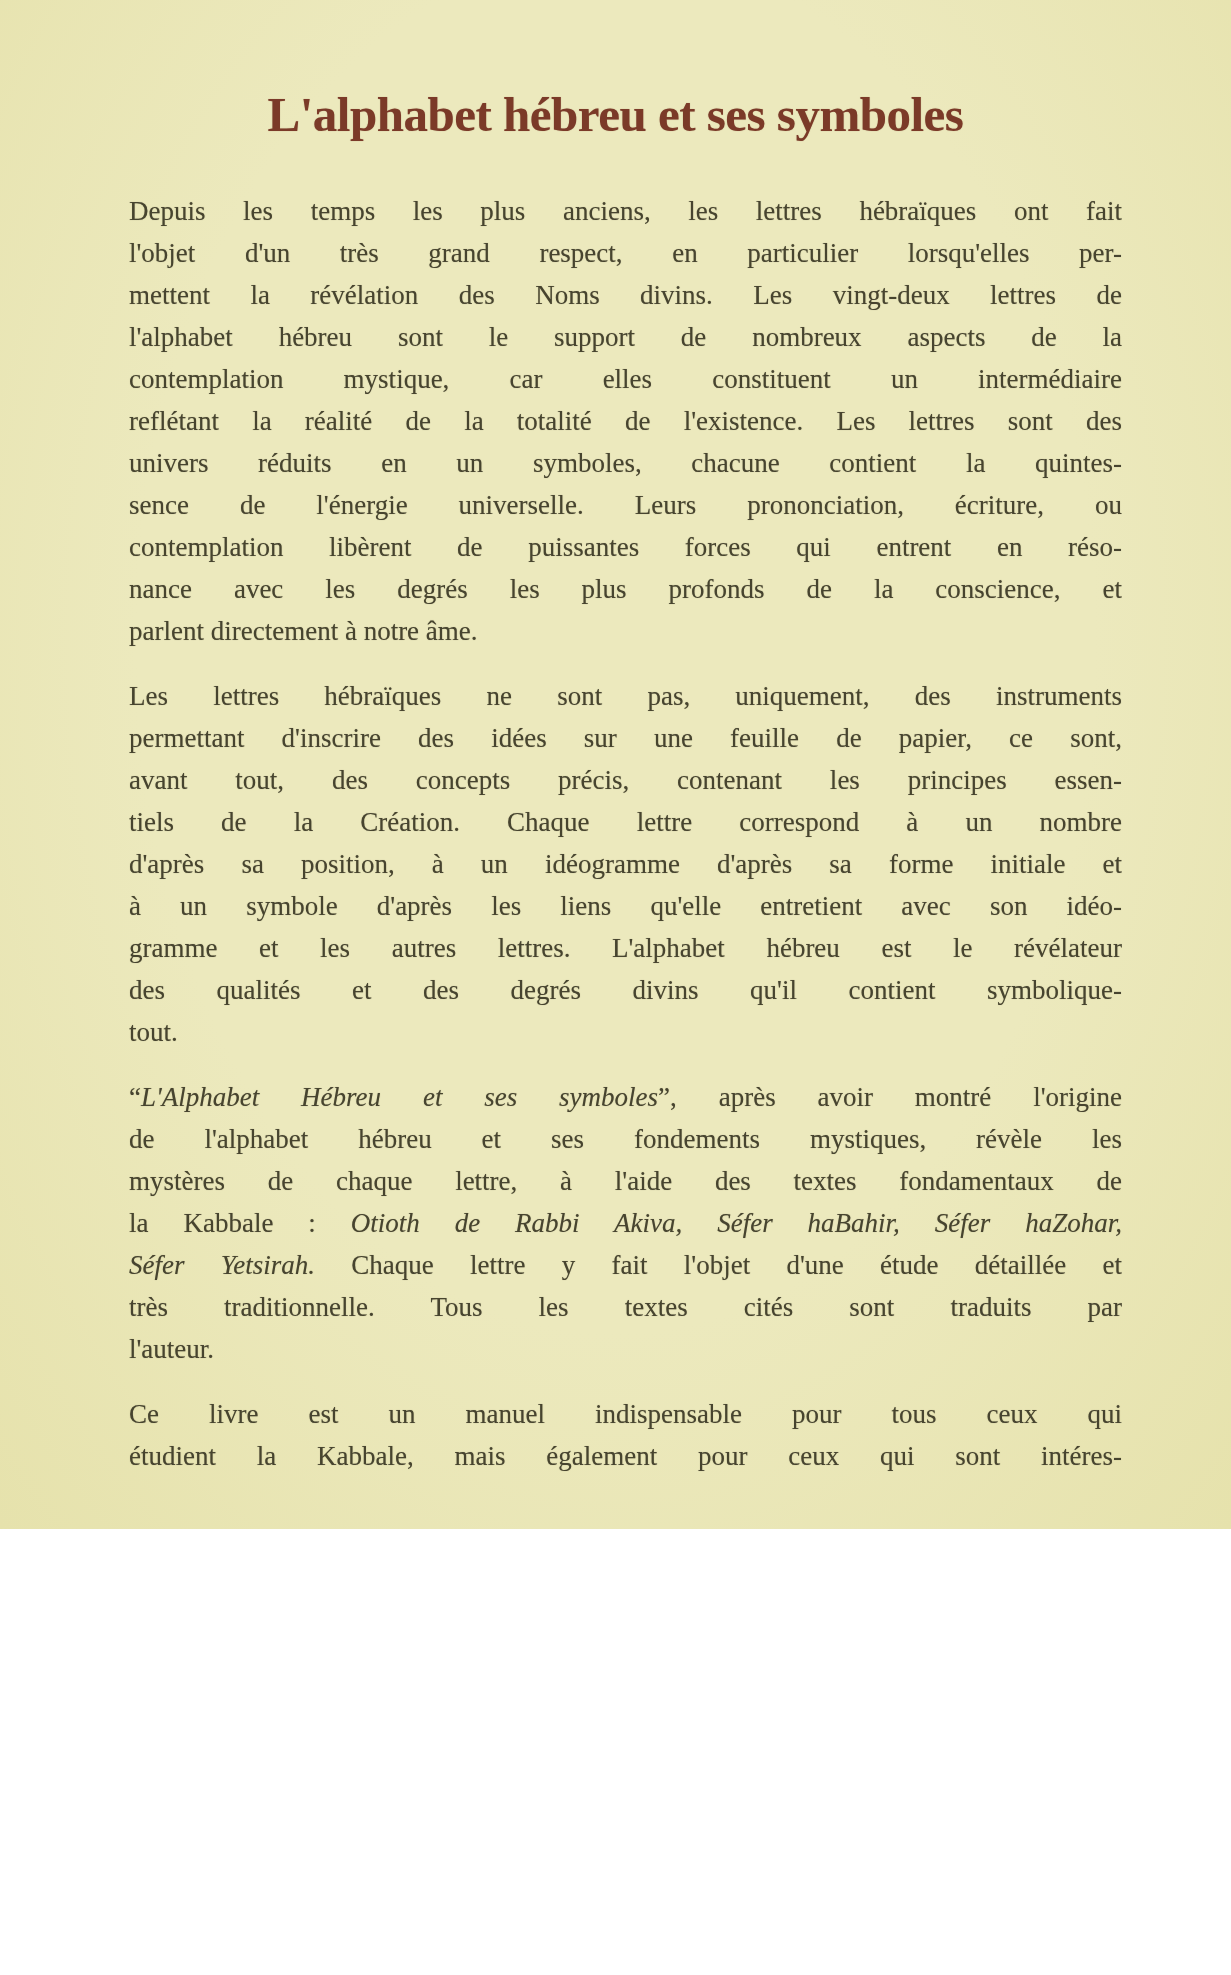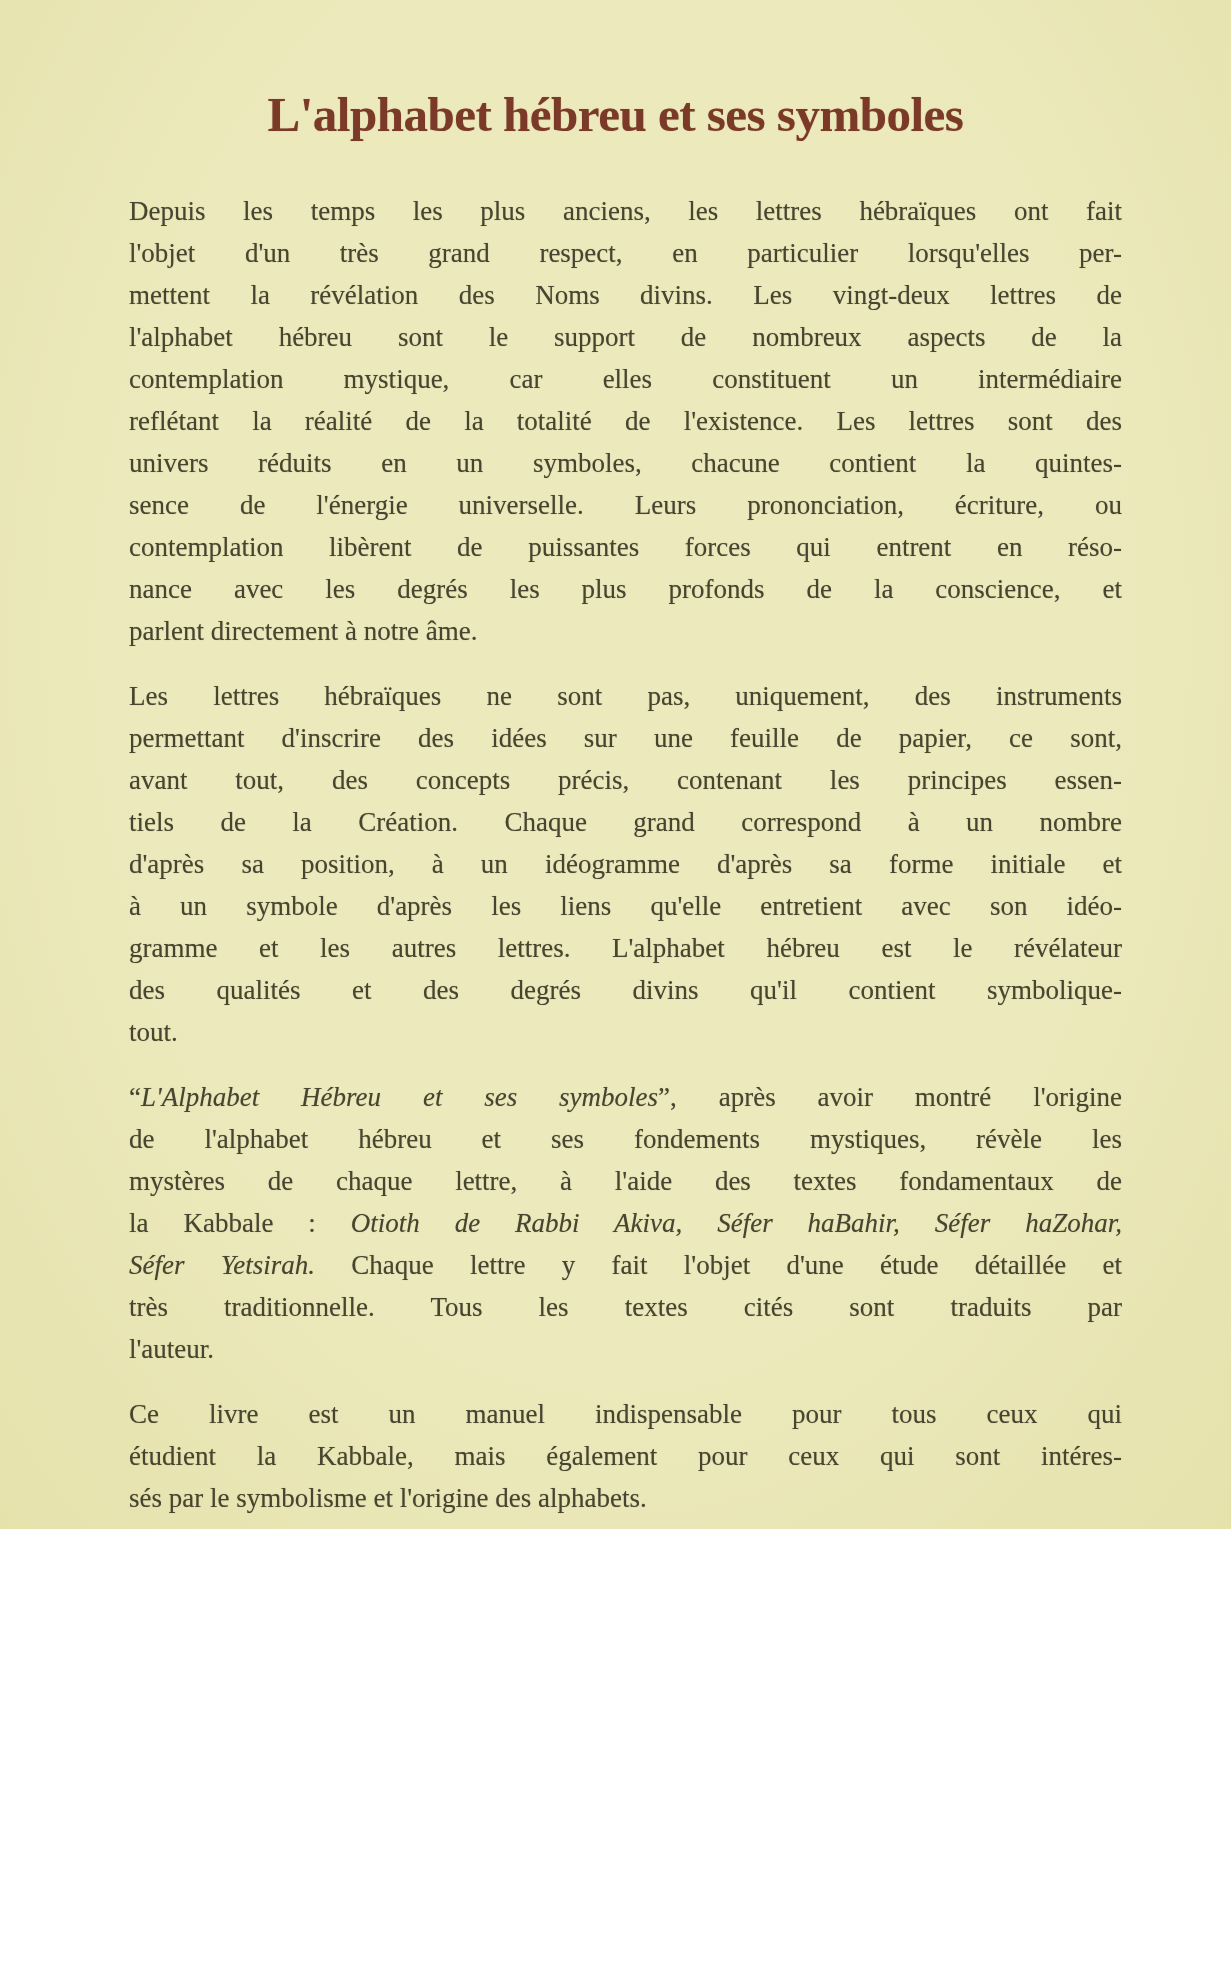--- a/index.html
+++ b/index.html
@@ -68,40 +68,39 @@
         <div class="line"><span>univers  réduits en un symboles, chacune contient la quintes-</span></div>
         <div class="line"><span>sence de l'énergie universelle. Leurs prononciation, écriture, ou</span></div>
         <div class="line"><span>contemplation libèrent de puissantes forces qui entrent en réso-</span></div>
         <div class="line"><span>nance avec les degrés les plus profonds de la conscience, et</span></div>
         <div class="line last"><span>parlent directement à notre âme.</span></div>
       </div>
     <div class="paragraph">
         <div class="line"><span>Les lettres hébraïques ne sont pas, uniquement, des instruments</span></div>
         <div class="line"><span>permettant d'inscrire des idées sur une feuille de papier, ce sont,</span></div>
         <div class="line"><span>avant tout, des concepts précis, contenant les principes essen-</span></div>
-        <div class="line"><span>tiels de la Création. Chaque grand correspond à un nombre</span></div>
+        <div class="line"><span>tiels de la Création. Chaque lettre correspond à un nombre</span></div>
         <div class="line"><span>d'après sa position, à un idéogramme d'après sa forme initiale et</span></div>
         <div class="line"><span>à un symbole d'après les liens qu'elle entretient avec son idéo-</span></div>
         <div class="line"><span>gramme et les autres lettres. L'alphabet hébreu est le révélateur</span></div>
         <div class="line"><span>des qualités et des degrés divins  qu'il contient symbolique-</span></div>
         <div class="line last"><span>tout.</span></div>
       </div>
     <div class="paragraph">
         <div class="line"><span>“</span><span style="font-style: italic;">L'Alphabet Hébreu et ses symboles</span><span>”, après avoir montré l'origine</span></div>
         <div class="line"><span>de l'alphabet hébreu et ses fondements mystiques, révèle les</span></div>
         <div class="line"><span>mystères de chaque lettre, à l'aide des textes fondamentaux de</span></div>
         <div class="line"><span>la Kabbale : </span><span style="font-style: italic;">Otioth de Rabbi Akiva, Séfer haBahir, Séfer haZohar,</span></div>
         <div class="line"><span style="font-style: italic;">Séfer Yetsirah.</span><span> Chaque lettre y fait l'objet d'une étude détaillée et</span></div>
         <div class="line"><span>très traditionnelle. Tous les textes cités sont traduits par</span></div>
         <div class="line last"><span>l'auteur.</span></div>
       </div>
     <div class="paragraph">
         <div class="line"><span>Ce livre est un manuel indispensable pour tous ceux qui</span></div>
         <div class="line"><span>étudient la Kabbale, mais également pour ceux qui sont intéres-</span></div>
-        <div class="line last"><span>sés par le symbolisme et l'origine des alphabets.</span></div>
       </div>
   </div>
 
   <div class="logo-wrap">
     <svg width="240" height="212" viewBox="-120 -106 240 212">
       <defs>
         <linearGradient id="gTop" x1="0" y1="-104" x2="-20" y2="30" gradientUnits="userSpaceOnUse">
           <stop offset="0" stop-color="#b5372a"></stop>
             <stop offset="0.55" stop-color="#d9862e"></stop>
             <stop offset="1" stop-color="#aebf39"></stop>

